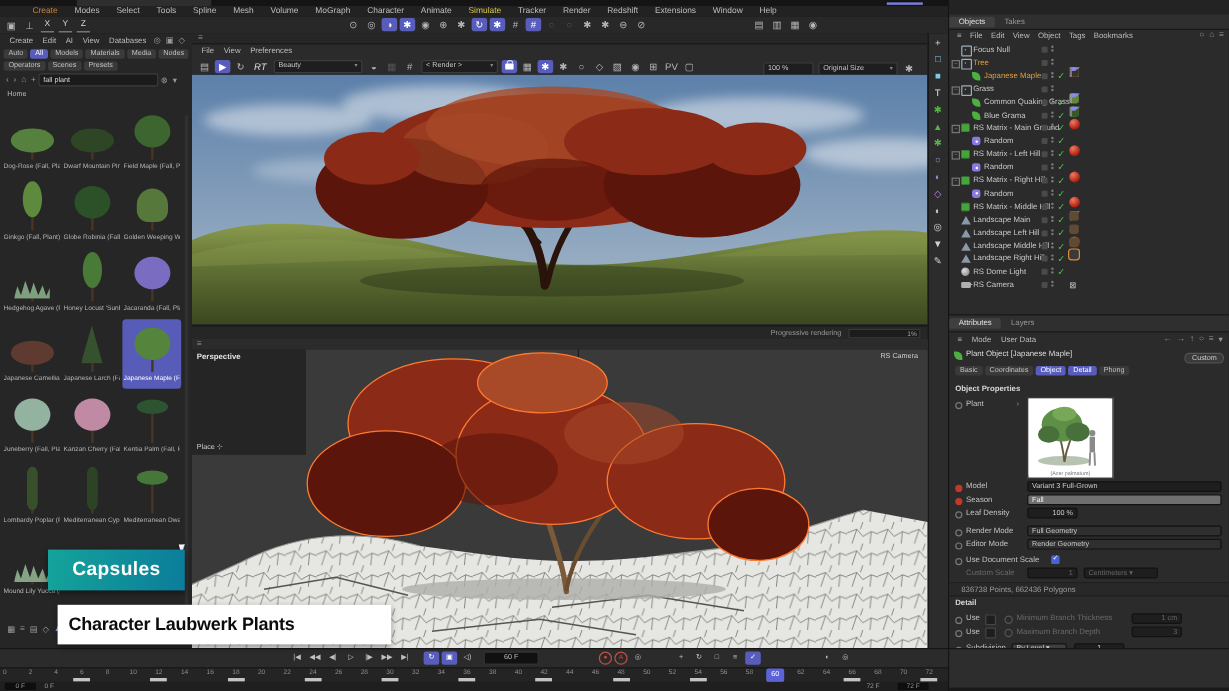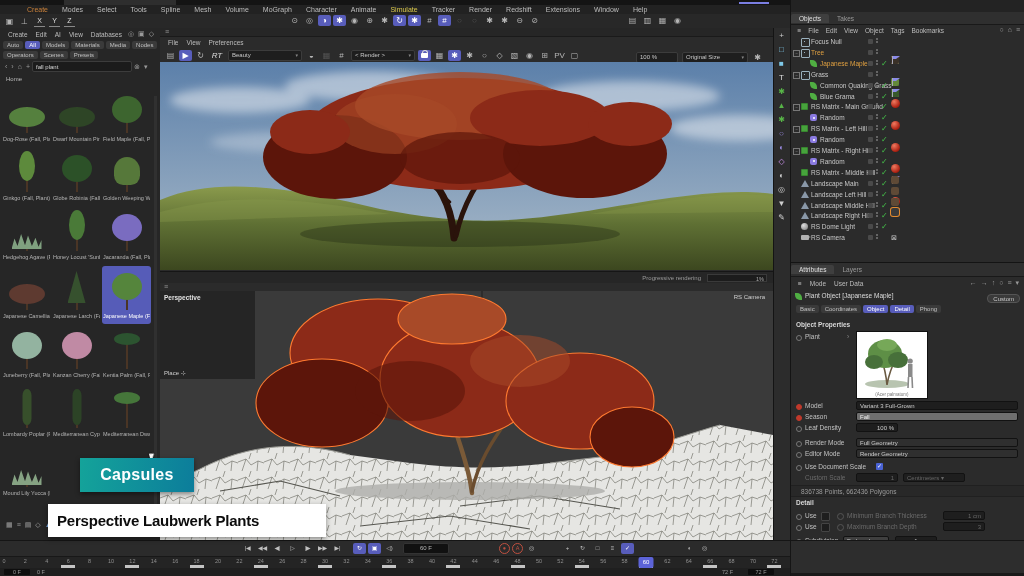--- a/index.html
+++ b/index.html
@@ -155,21 +155,21 @@
   #playhead{position:absolute;top:0;transform:translateX(-50%);width:15px;height:11px;background:#5c63d8;border-radius:2px;color:#fff;font-size:6px;text-align:center;line-height:11px;z-index:5;}
   #rangebar{left:0;top:568px;width:790px;height:8px;background:#1f1f1f;}
   .rfield{position:absolute;top:0.5px;width:26px;height:6.5px;background:#0e0e0e;color:#9a9a9a;font-size:5.5px;text-align:center;line-height:7px;border-radius:1px;}
   .rtext{position:absolute;top:1px;font-size:5.5px;color:#9a9a9a;}
   #brcorner{left:790px;top:540px;width:234px;height:36px;background:#2d2d2d;border-top:1px solid #151515;border-left:1px solid #151515;}
   #brcorner .strip{position:absolute;bottom:0;width:100%;height:4px;background:#191919;}
 
   
   #capsules{position:absolute;left:40px;top:458px;width:114px;height:34px;z-index:100;
      background:linear-gradient(95deg,#14a39a,#0c7d9b);display:flex;align-items:center;justify-content:center;
-     box-shadow:0 2px 5px rgba(0,0,0,.45);margin-left:40px;}
+     box-shadow:0 2px 5px rgba(0,0,0,.45);}
   #capsules span{font-size:16px;font-weight:bold;color:#fff;letter-spacing:0.3px;}
   #titlebadge{position:absolute;left:48px;top:504px;width:278px;height:33px;background:#fff;z-index:100;
      display:flex;align-items:center;padding-left:9px;box-sizing:border-box;box-shadow:0 2px 5px rgba(0,0,0,.4);}
   #titlebadge span{font-size:15px;font-weight:bold;color:#0c0c0c;letter-spacing:-0.2px;}
 
   
   .sh-round{width:30px;height:27px;border-radius:50%;bottom:12px;}
   .sh-bush{width:36px;height:20px;border-radius:50%;bottom:8px;}
   .sh-tall{width:16px;height:30px;border-radius:50%;bottom:13px;}
   .sh-column{width:9px;height:36px;border-radius:45%/18%;bottom:5px;}
@@ -1072,14 +1072,14 @@
   <span class="rfield" style="left:748px;">72 F</span>
 </div>
 <div id="brcorner" class="abs">
     <div class="strip"></div>
   </div>
 
 <div id="capsules">
     <span>Capsules</span>
   </div>
 <div id="titlebadge">
-    <span>Perspective Laubwerk Plants</span>
+    <span>Character Laubwerk Plants</span>
   </div>
 
 </body></html>

